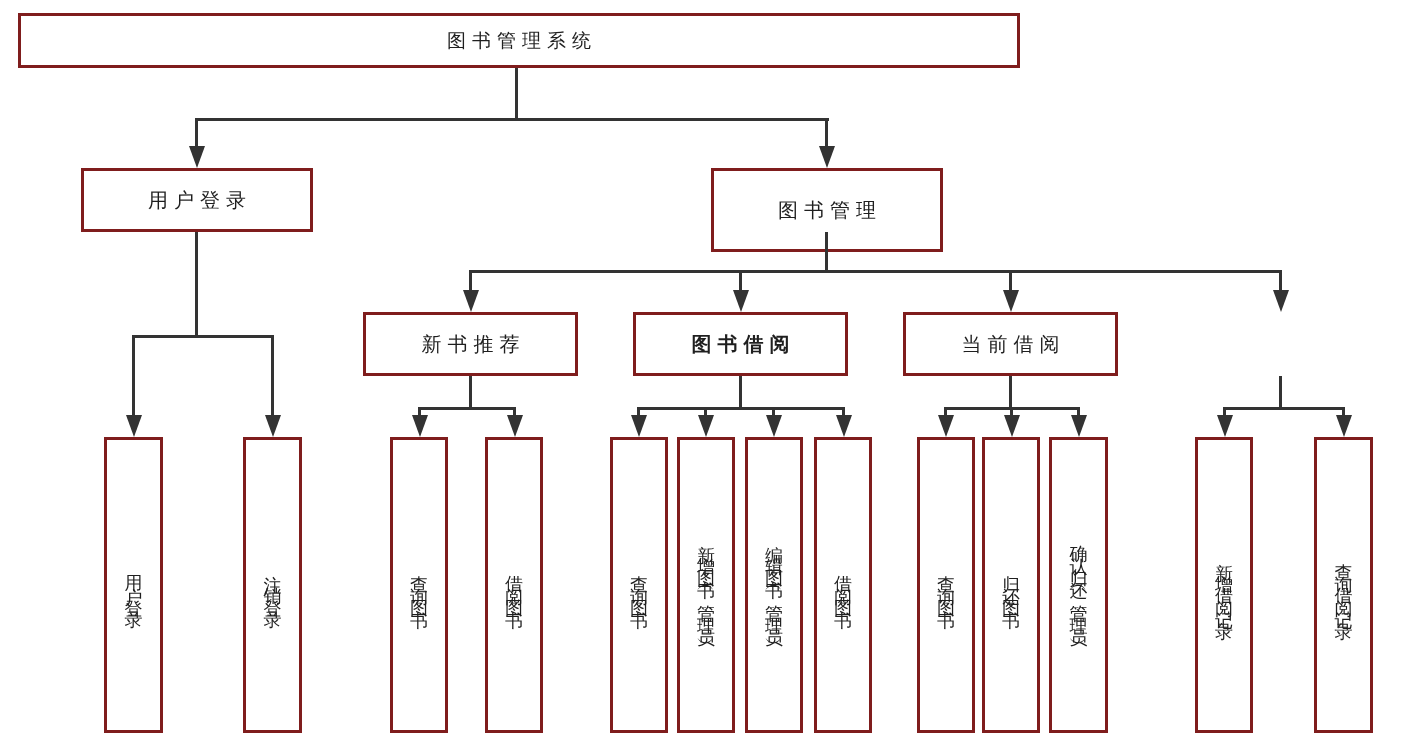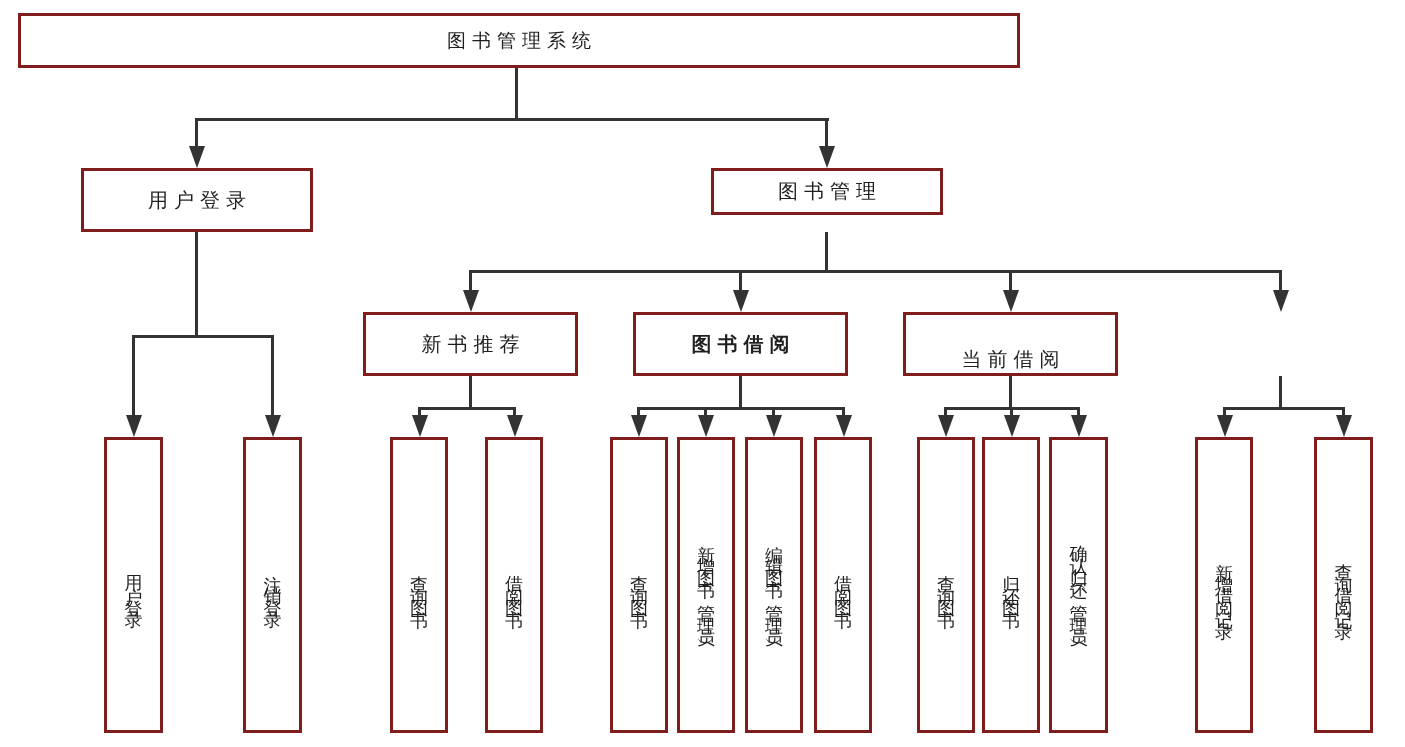--- a/index.html
+++ b/index.html
@@ -42,21 +42,21 @@
   <div class="vline" style="left:515px;top:68px;height:51px;"></div>
   <div class="hline" style="left:196px;top:118px;width:633px;"></div>
   <div class="vline" style="left:195px;top:118px;height:32px;"></div>
   <div class="arrow" style="left:189px;top:146px;"></div>
   <div class="vline" style="left:825px;top:118px;height:32px;"></div>
   <div class="arrow" style="left:819px;top:146px;"></div>
 
   <div class="node" style="left:81px;top:168px;width:232px;height:64px;">
     <span class="lbl">用户登录</span>
   </div>
-  <div class="node" style="left:711px;top:168px;width:232px;height:47px;">
+  <div class="node" style="left:711px;top:168px;width:232px;height:84px;">
     <span class="lbl">图书管理</span>
   </div>
 
   <div class="vline" style="left:195px;top:232px;height:106px;"></div>
   <div class="hline" style="left:132px;top:335px;width:142px;"></div>
   <div class="vline" style="left:132px;top:335px;height:84px;"></div>
   <div class="arrow" style="left:126px;top:415px;"></div>
   <div class="vline" style="left:271px;top:335px;height:84px;"></div>
   <div class="arrow" style="left:265px;top:415px;"></div>
 
@@ -70,21 +70,21 @@
   <div class="arrow" style="left:1003px;top:290px;"></div>
   <div class="vline" style="left:1279px;top:270px;height:24px;"></div>
   <div class="arrow" style="left:1273px;top:290px;"></div>
 
   <div class="node" style="left:363px;top:312px;width:215px;height:64px;">
     <span class="lbl">新书推荐</span>
   </div>
   <div class="node" style="left:633px;top:312px;width:215px;height:64px;font-weight:bold;">
     <span class="lbl">图书借阅</span>
   </div>
-  <div class="node" style="left:903px;top:312px;width:215px;height:64px;align-items:flex-end;">
+  <div class="node" style="left:903px;top:312px;width:215px;height:64px;">
     <span class="lbl">当前借阅</span>
   </div>
 
   <div class="vline" style="left:469px;top:376px;height:34px;"></div>
   <div class="hline" style="left:418px;top:407px;width:98px;"></div>
   <div class="vline" style="left:418px;top:407px;height:12px;"></div>
   <div class="arrow" style="left:412px;top:415px;"></div>
   <div class="vline" style="left:513px;top:407px;height:12px;"></div>
   <div class="arrow" style="left:507px;top:415px;"></div>
 

